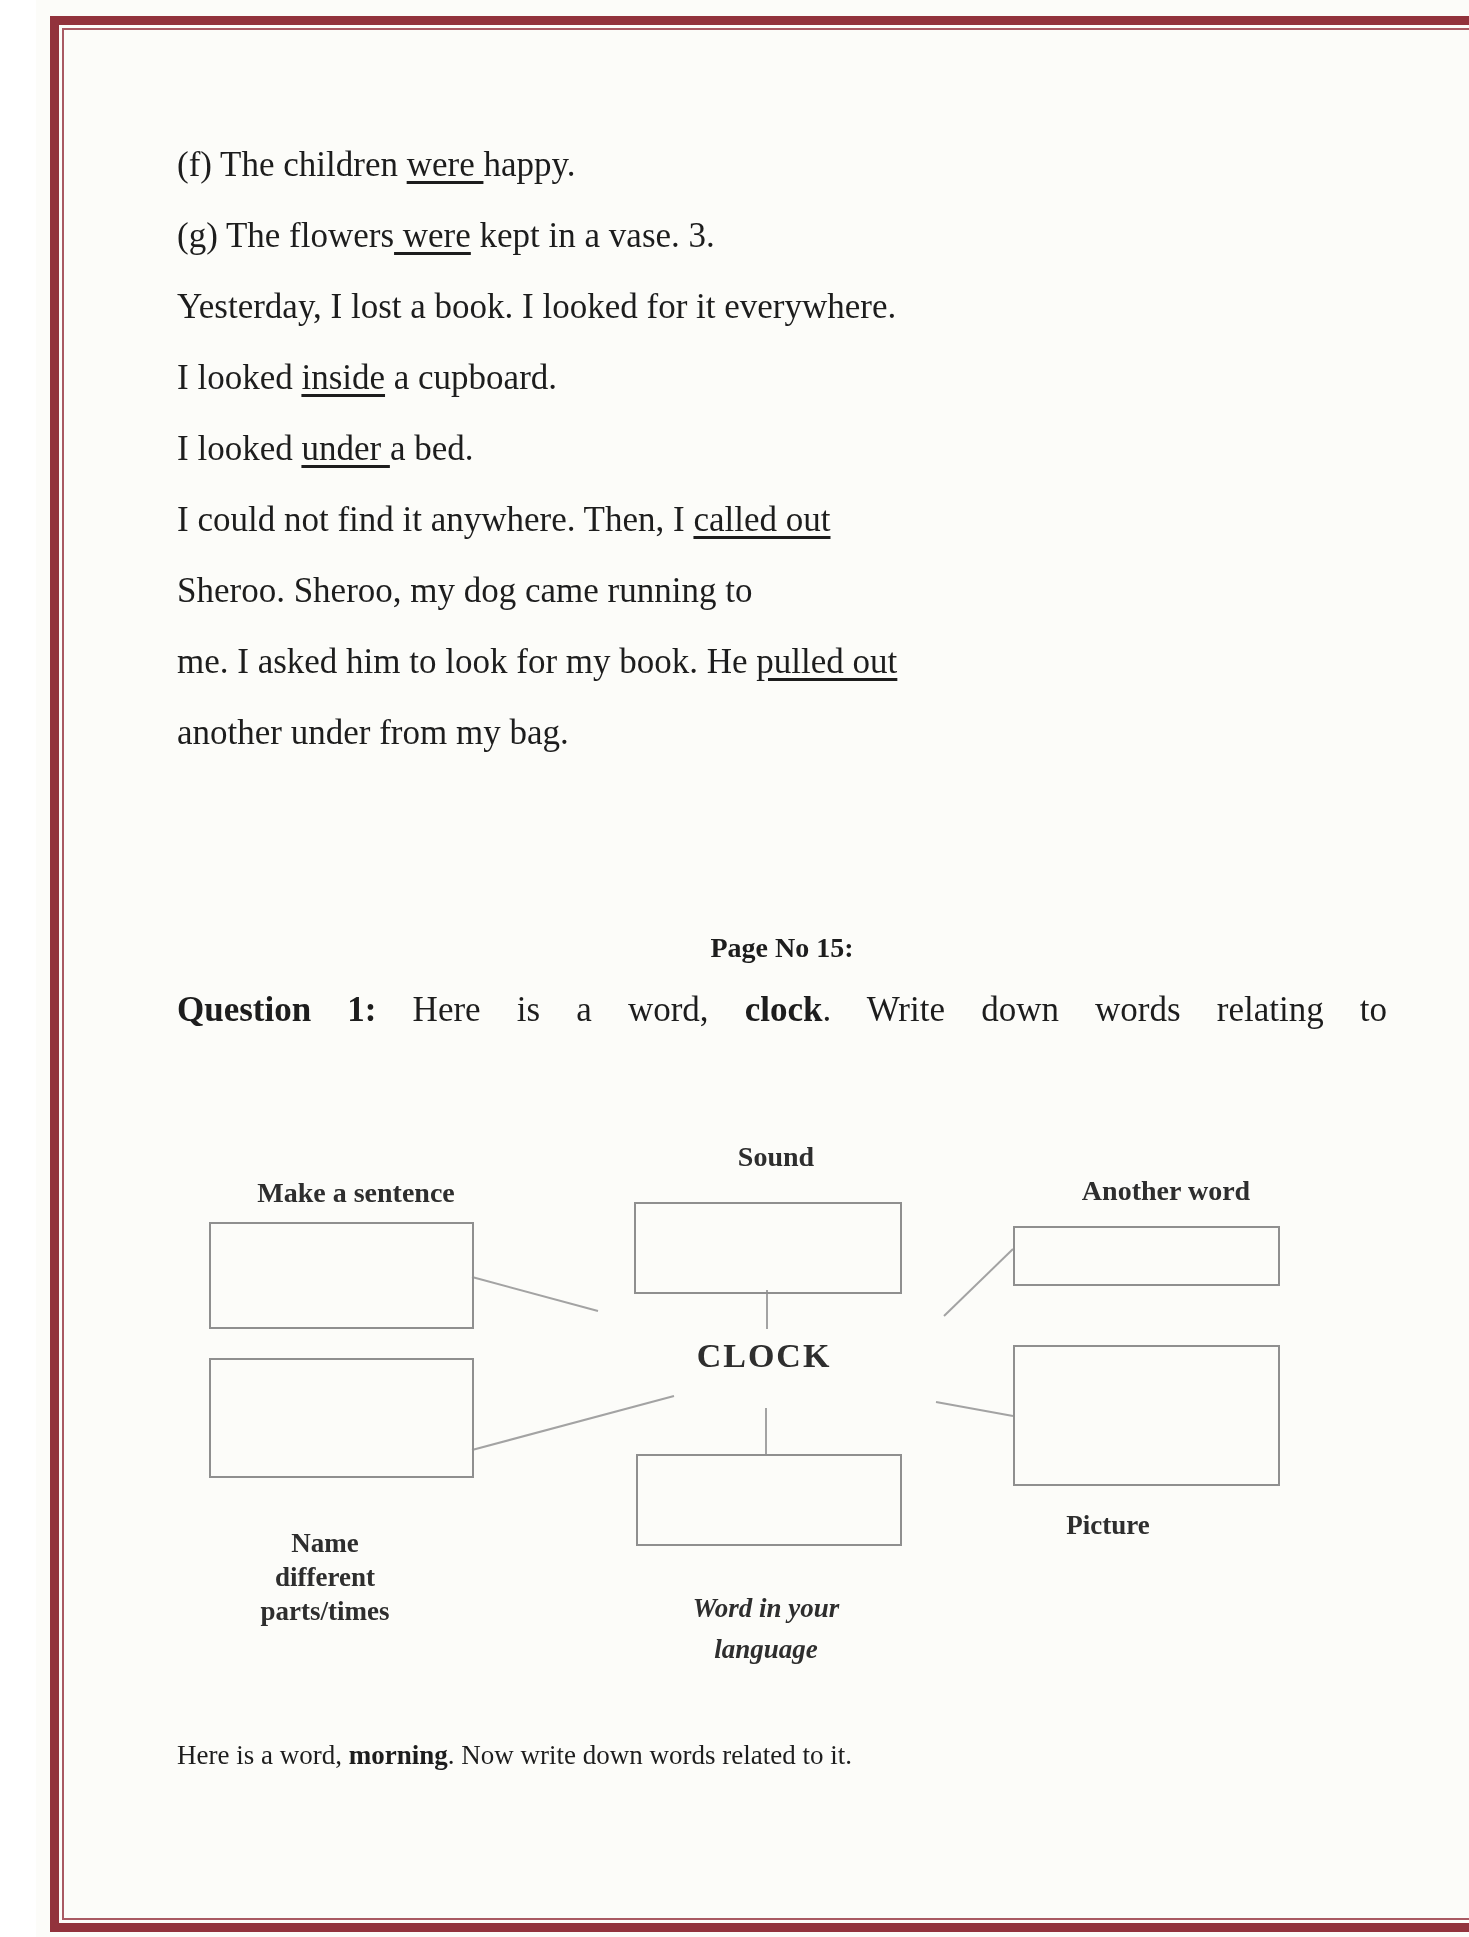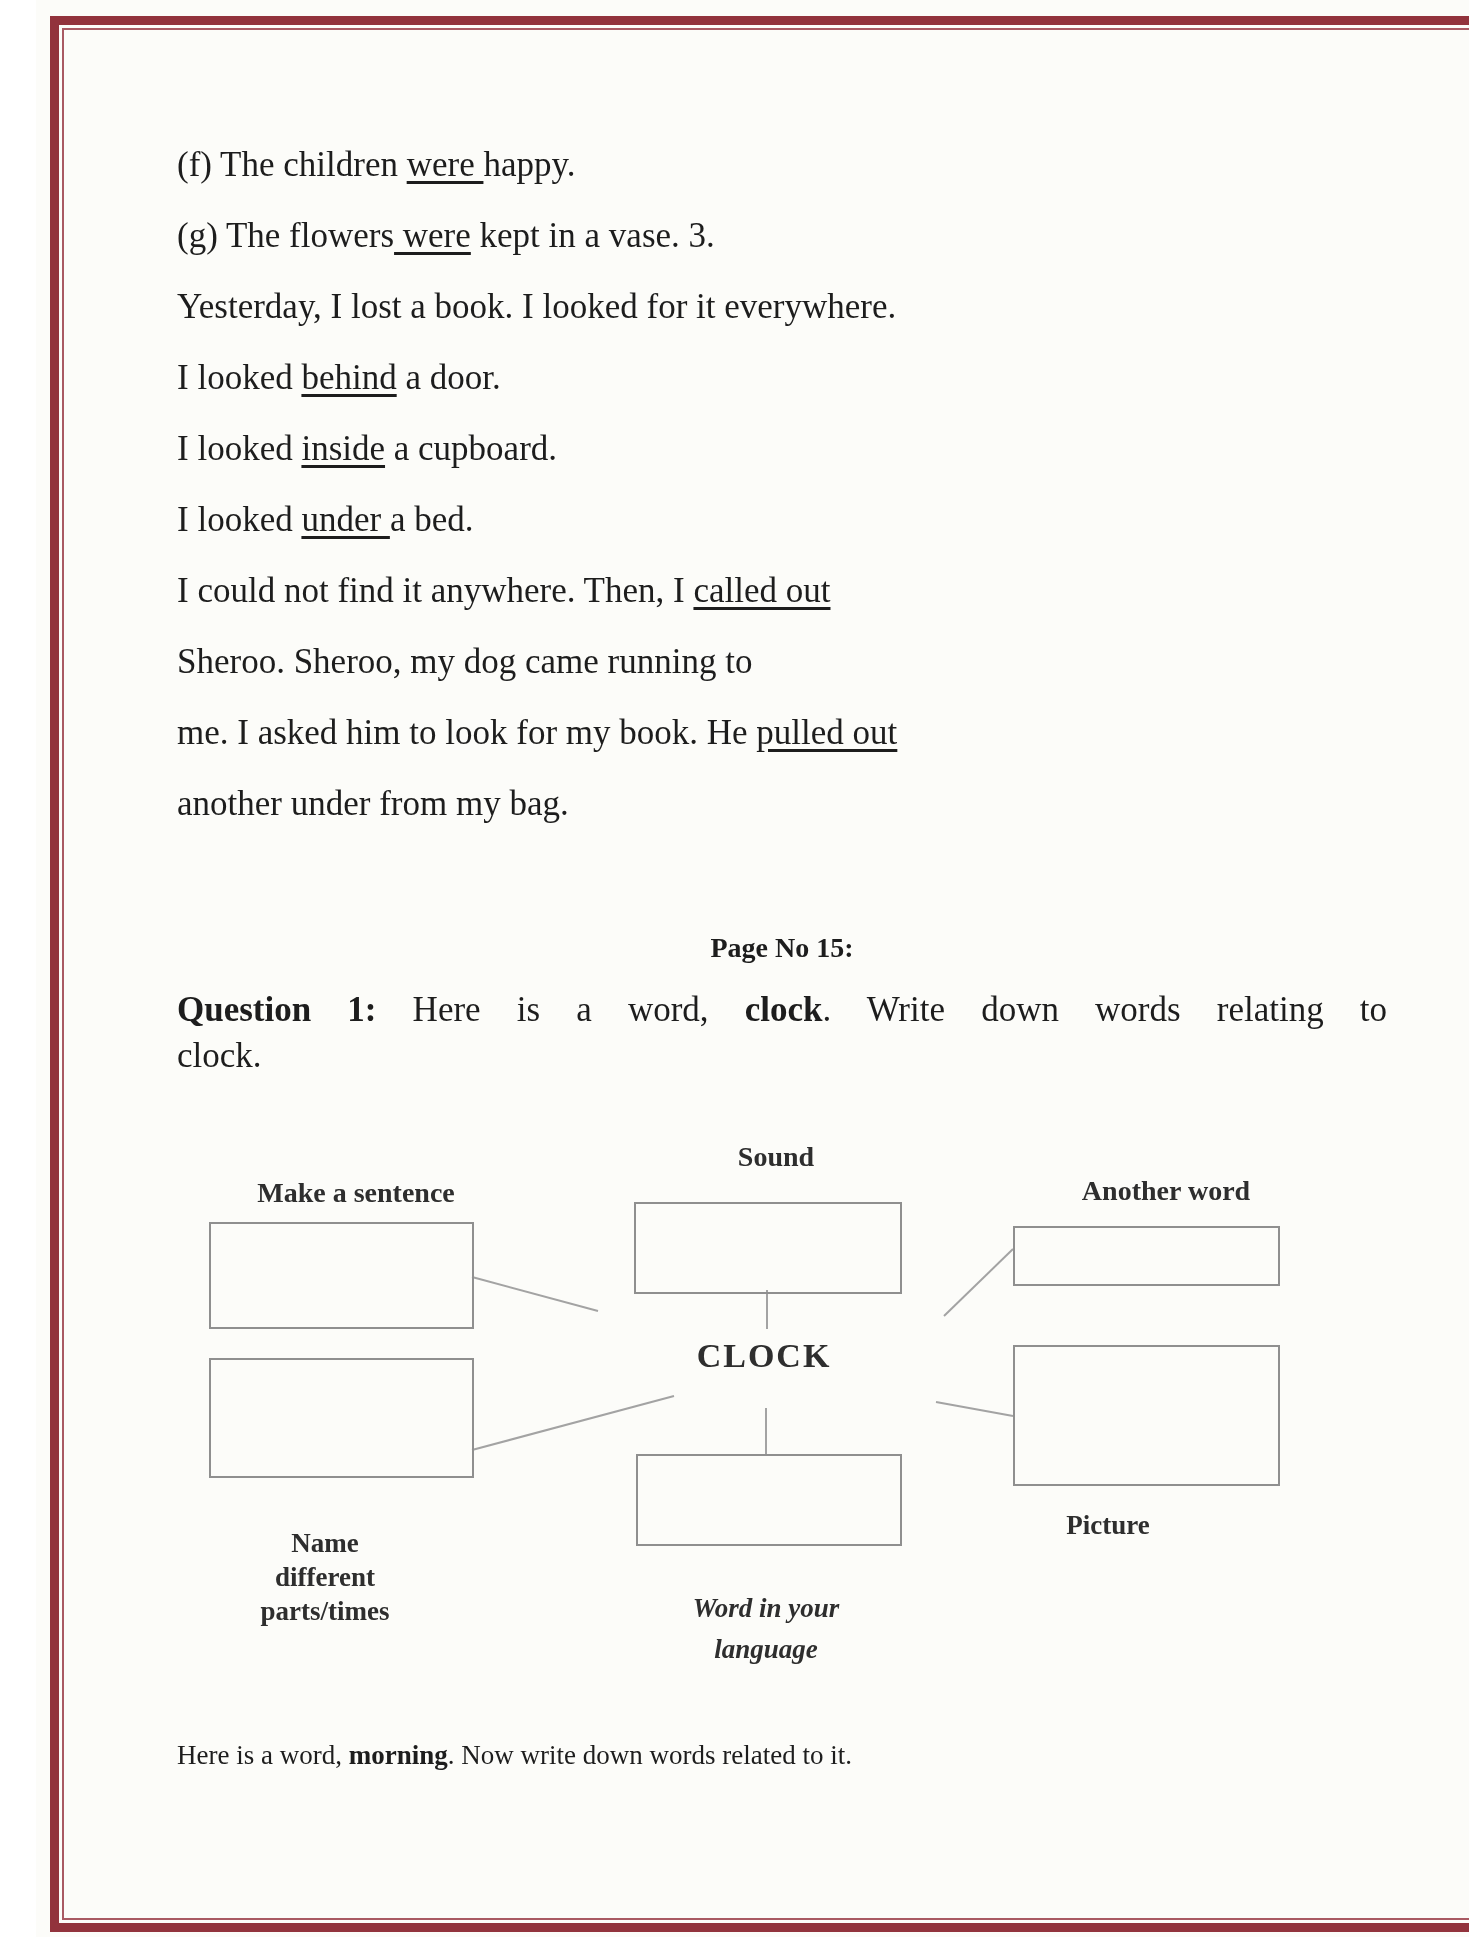--- a/index.html
+++ b/index.html
@@ -67,34 +67,32 @@
 <div class="canvas">
 
   <div class="frame-outer">
     <div class="frame-inner"></div>
   </div>
 
   <div class="story">
     <div><span>(f) The children </span><span class="useg">were </span><span>happy.</span></div>
     <div><span>(g) The flowers</span><span class="useg"> were</span><span> kept in a vase. 3.</span></div>
     <div><span>Yesterday, I lost a book. I looked for it everywhere.</span></div>
-    <div><span>I looked </span><span class="useg">behind</span><span> a door.</span></div>
     <div><span>I looked </span><span class="useg">inside</span><span> a cupboard.</span></div>
     <div><span>I looked </span><span class="useg">under </span><span>a bed.</span></div>
     <div><span>I could not find it anywhere. Then, I </span><span class="useg">called out</span></div>
     <div><span>Sheroo. Sheroo, my dog came running to</span></div>
     <div><span>me. I asked him to look for my book. He </span><span class="useg">pulled out</span></div>
     <div><span>another under from my bag.</span></div>
   </div>
 
   <div class="heading">Page No 15:</div>
 
   <div class="question">
     <div class="q-line1"><span style="font-weight: bold;">Question 1:</span><span> Here is a word, </span><span style="font-weight: bold;">clock</span><span>. Write down words relating to</span></div>
-    <div>clock.</div>
   </div>
 
   <div>
 
     <svg class="connectors" width="1469" height="1937">
       <line x1="436" y1="1277" x2="562" y2="1311" stroke="#a3a3a3" stroke-width="2"></line>
       <line x1="436" y1="1450" x2="638" y2="1396" stroke="#a3a3a3" stroke-width="2"></line>
       <line x1="731" y1="1290" x2="731" y2="1329" stroke="#a3a3a3" stroke-width="2"></line>
       <line x1="730" y1="1408" x2="730" y2="1454" stroke="#a3a3a3" stroke-width="2"></line>
       <line x1="908" y1="1316" x2="977" y2="1249" stroke="#a3a3a3" stroke-width="2"></line>

